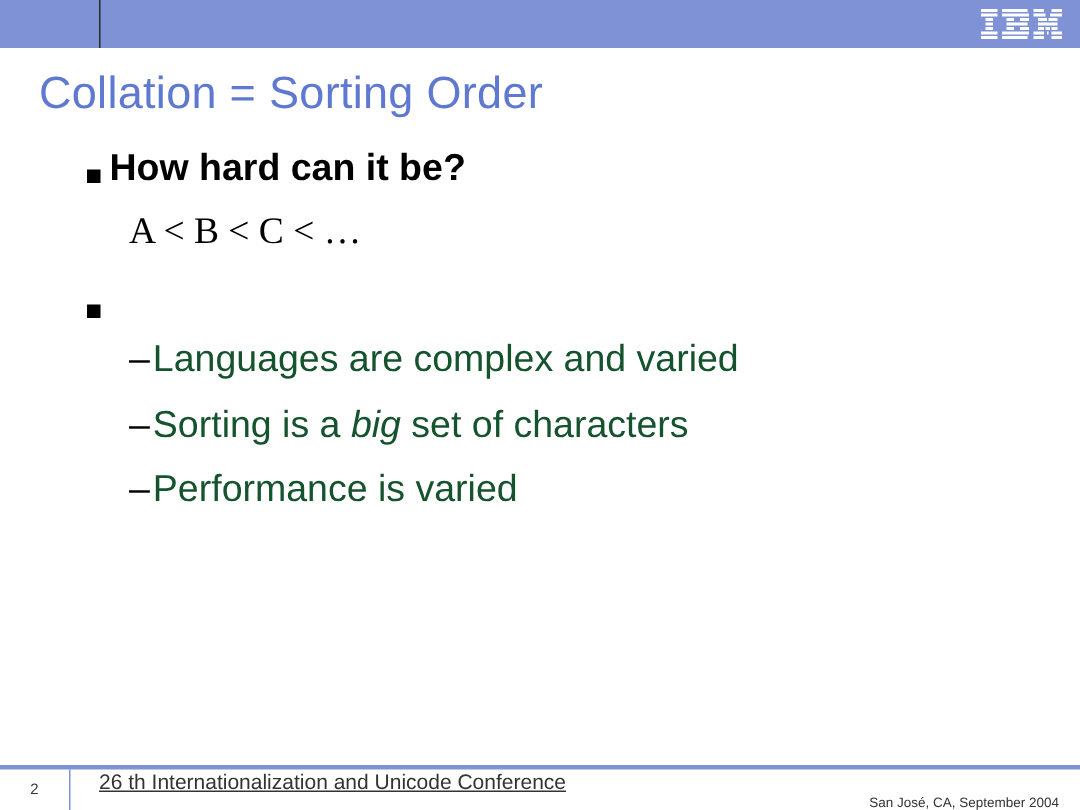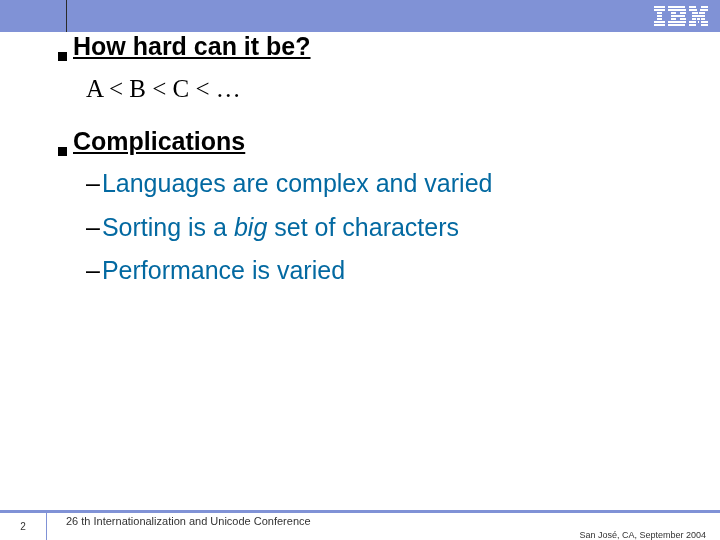--- a/index.html
+++ b/index.html
@@ -13,36 +13,36 @@
 .topbar .logo { position: absolute; right: 12px; top: 6px; }
 
 
 .ibm-logo { display: block; }
 .ibm-logo rect { fill: #fff; }
 
 .title { color: #5e79cf; font-size: 30px; font-weight: 400; letter-spacing: 0.2px; padding: 14px 0 18px 26px; }
 
 .body { flex: 1; padding-left: 58px; padding-right: 30px; }
 
-.bullet-lvl1 { display: flex; align-items: flex-end; margin-bottom: 14px; text-decoration: underline; }
+.bullet-lvl1 { display: flex; align-items: center; margin-bottom: 14px; }
 .bullet-lvl1 .sq { width: 9px; height: 9px; background: #000; margin-top: 10px; margin-right: 6px; flex: none; }
 .bullet-lvl1 .txt { font-size: 25px; font-weight: 700; color: #000; }
 
 .sub-plain { font-size: 25px; color: #000; padding-left: 28px; margin-bottom: 24px; font-family: Liberation Serif, serif; }
 
 .bullet-lvl2 { display: flex; align-items: flex-start; padding-left: 28px; margin-bottom: 16px; }
 .bullet-lvl2 .dash { font-size: 25px; color: #000; margin-right: 2px; line-height: 1.1; }
-.bullet-lvl2 .txt { font-size: 25px; color: #0369a1; line-height: 1.1; }
+.bullet-lvl2 .txt { font-size: 25px; color: #14532d; line-height: 1.1; }
 .bullet-lvl2 .txt i { font-style: italic; }
 
 .footer { height: 30px; position: relative; border-top: 0; }
 .footer .bar { position: absolute; left: 0; right: 0; top: 0; height: 3px; background: #8092d6; }
 .footer .pagenum { position: absolute; left: 0; top: 3px; width: 46px; height: 27px; display: flex; align-items: center; justify-content: center; font-size: 10px; color: #333; }
 .footer .divider { position: absolute; left: 46px; top: 3px; width: 1px; height: 27px; background: #8092d6; }
-.footer .conf { position: absolute; left: 66px; top: 3px; height: 16px; display: flex; align-items: center; font-size: 11px; color: #333; }
+.footer .conf { position: absolute; left: 66px; top: 3px; height: 16px; display: flex; align-items: center; font-size: 14px; color: #333; text-decoration: underline; }
 .footer .loc { position: absolute; right: 14px; top: 3px; height: 44px; display: flex; align-items: center; font-size: 9px; color: #333; }
 </style>
 </head>
 <body>
 
 <div class="slide">
 
   <div class="topbar">
     <div class="tick t1"></div>
     <svg class="ibm-logo logo" width="54" height="20" viewBox="0 0 54 20">
@@ -75,33 +75,33 @@
           <rect x="47" y="12" width="4" height="2"></rect>
         <rect x="35" y="15" width="7" height="2"></rect>
           <rect x="44" y="15" width="1" height="2"></rect>
           <rect x="47" y="15" width="7" height="2"></rect>
         <rect x="35" y="18" width="7" height="2"></rect>
           <rect x="47" y="18" width="7" height="2"></rect>
       </g>
     </svg>
   </div>
 
+  <div class="title">Collation = Sorting Order</div>
 
   <div class="body">
 
     <div class="bullet-lvl1">
       <div class="sq"></div>
       <div class="txt">How hard can it be?</div>
     </div>
 
     <div class="sub-plain">A &lt; B &lt; C &lt; …</div>
 
     <div class="bullet-lvl1">
       <div class="sq"></div>
-      <div class="txt">Complications</div>
     </div>
 
     <div class="bullet-lvl2">
       <div class="dash">–</div>
       <div class="txt">Languages are complex and varied</div>
     </div>
 
     <div class="bullet-lvl2">
       <div class="dash">–</div>
       <div class="txt"><span>Sorting is a </span><i>big</i><span> set of characters</span></div>

